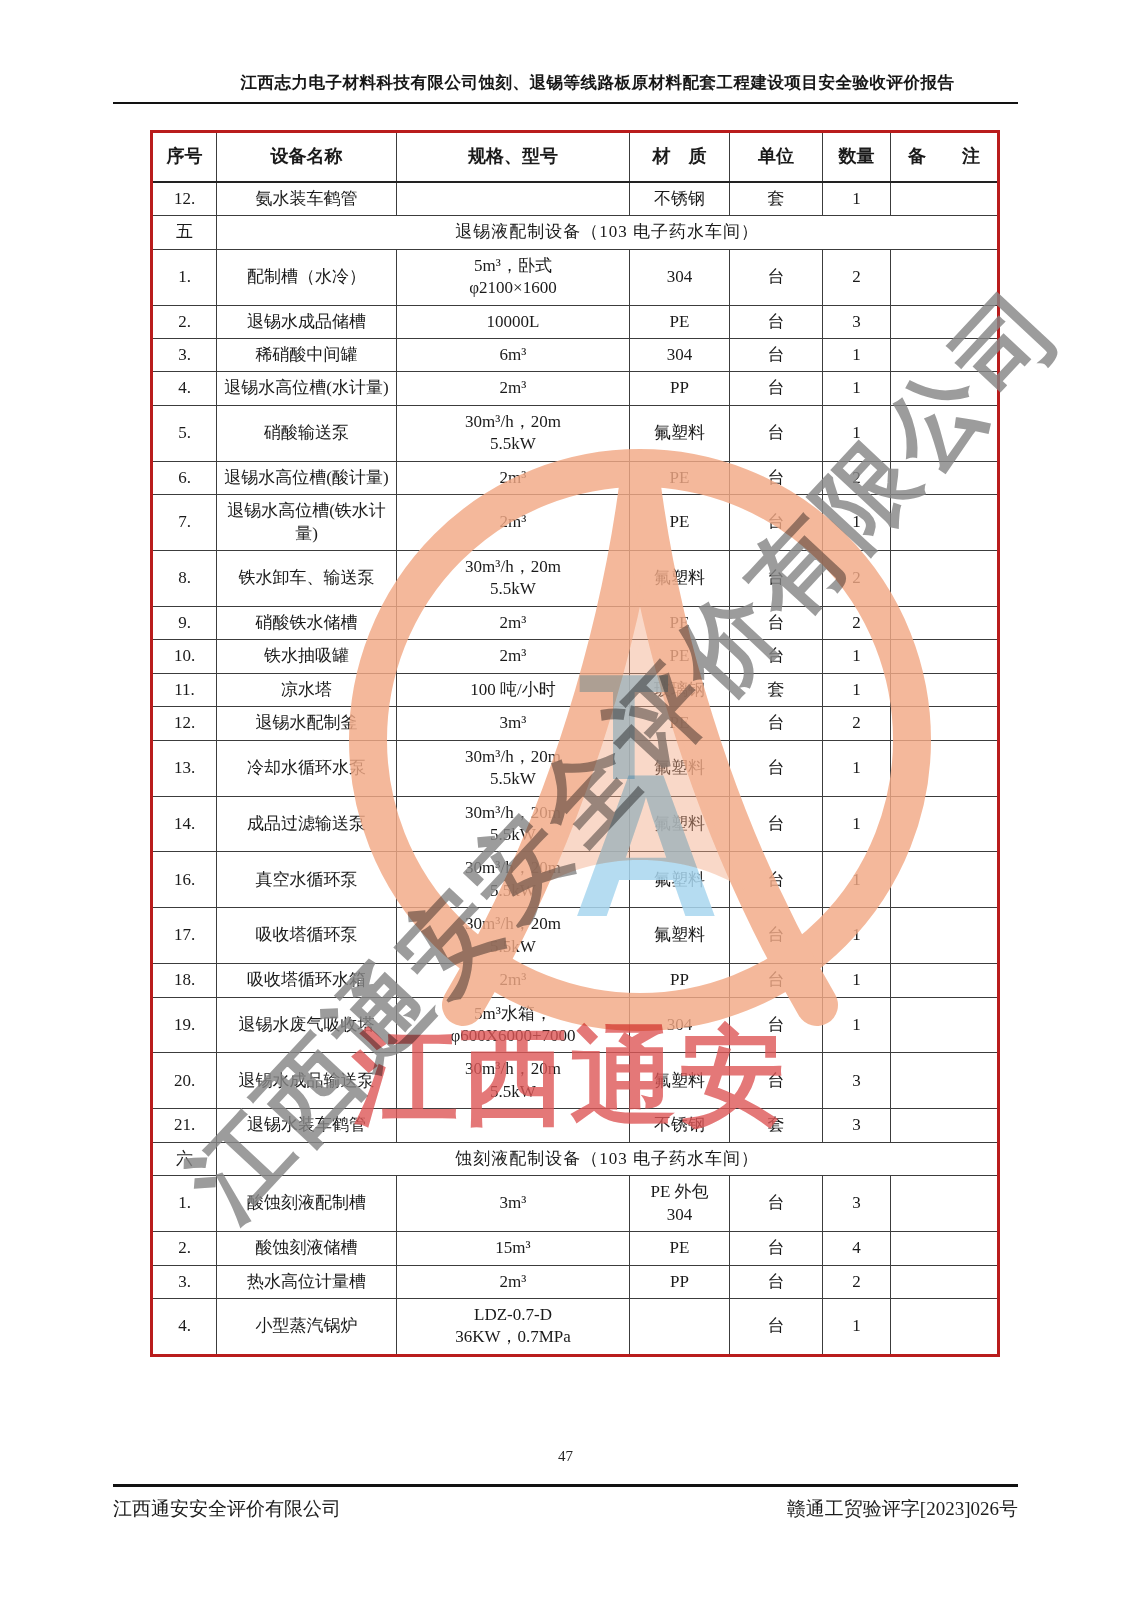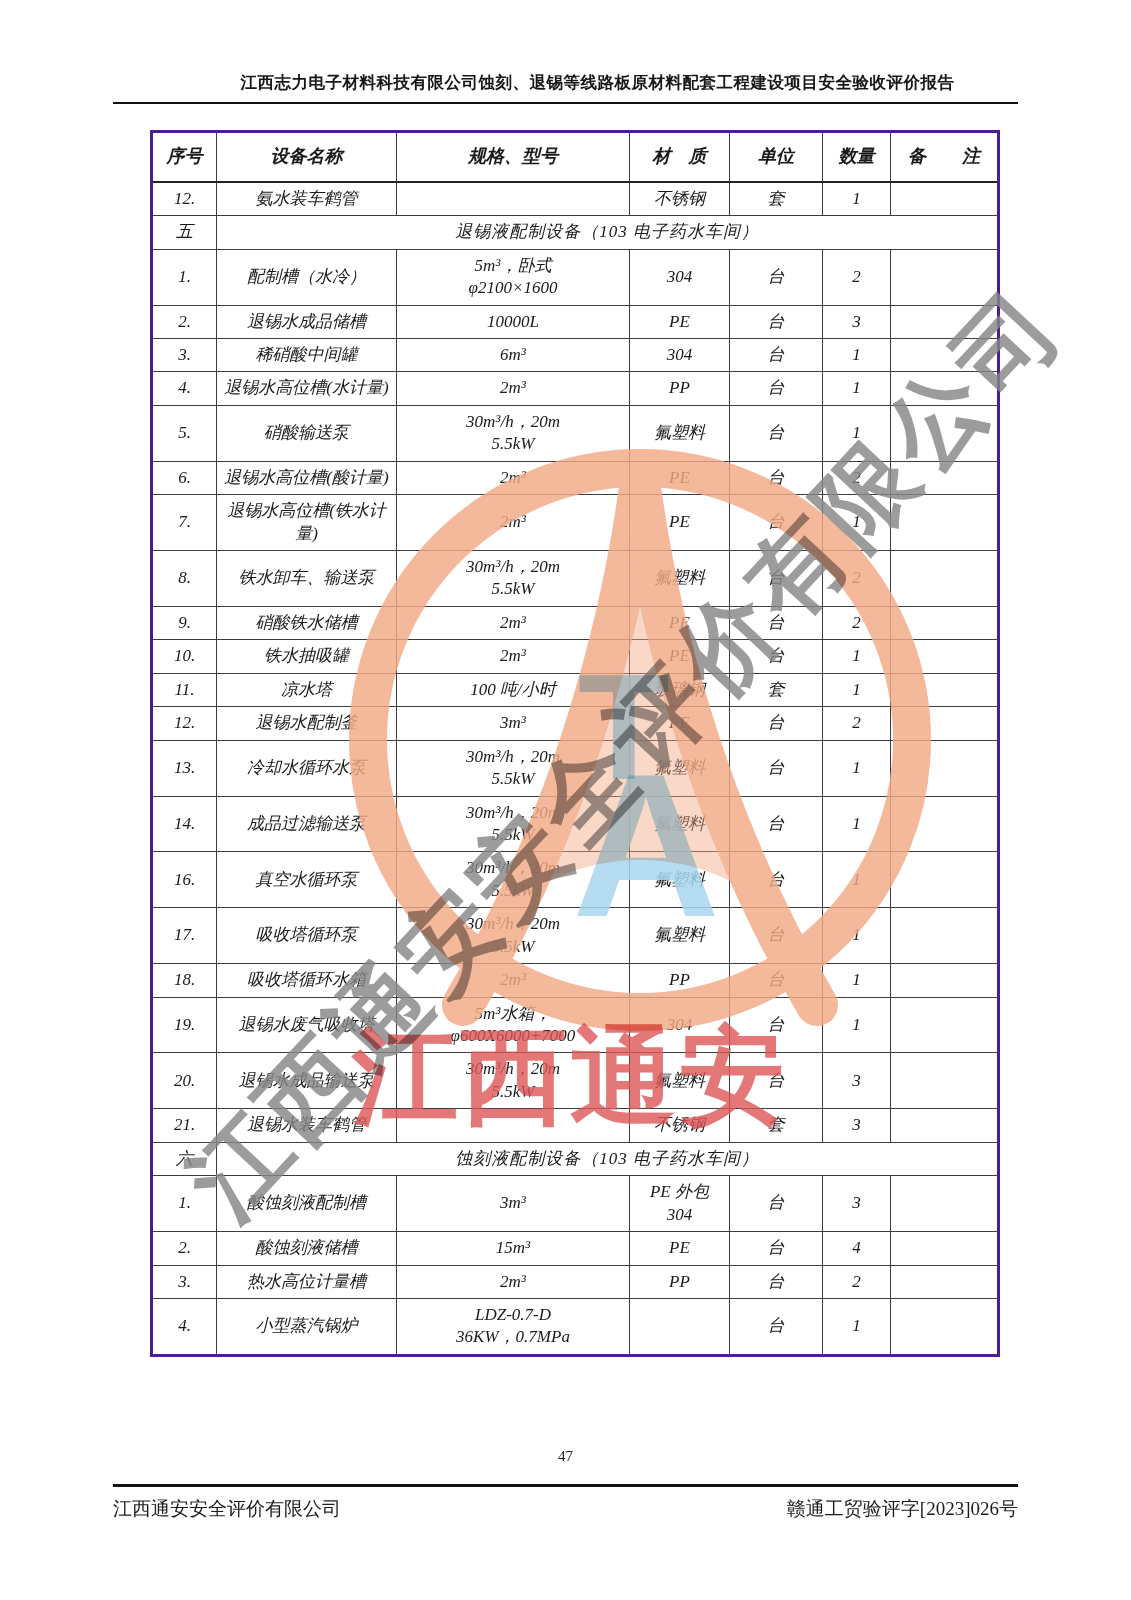--- a/index.html
+++ b/index.html
@@ -27,21 +27,21 @@
   }
   
   table.equip{
     position:absolute;left:150px;top:130px;
     width:847px;
     border-collapse:collapse;
     table-layout:fixed;
     background:transparent;
     font-size:17px;
   }
-  table.equip{border:3px solid #4c1d95;font-style:italic;}
+  table.equip{border:3px solid #b91c1c;}
   table.equip td, table.equip th{
     border:1px solid #3c3c3c;
     text-align:center;vertical-align:middle;
     padding:5px 3px;
     line-height:1.32;
   }
   table.equip thead th{
     font-weight:bold;font-size:18px;
     padding:12px 2px;
     border-bottom:2px solid #222;

